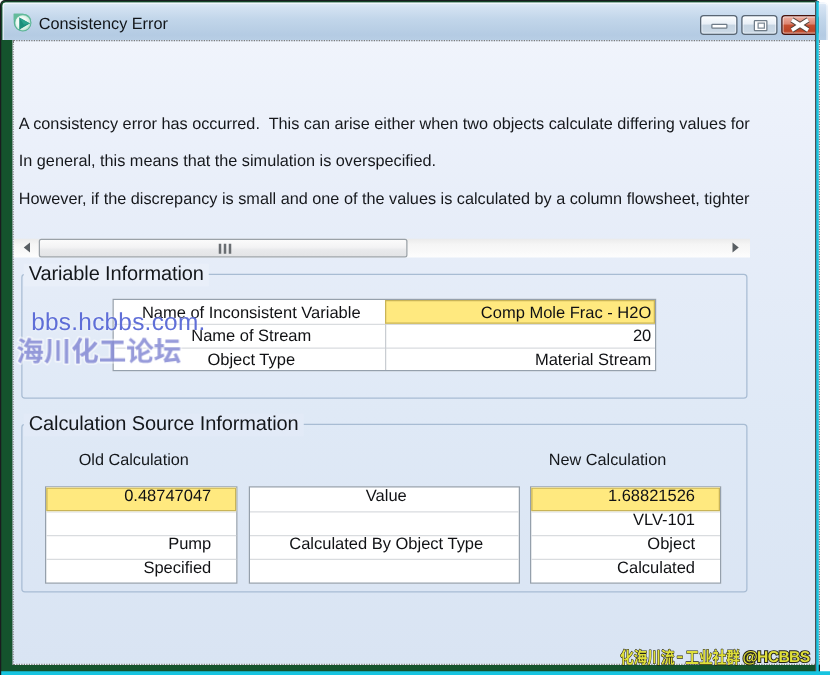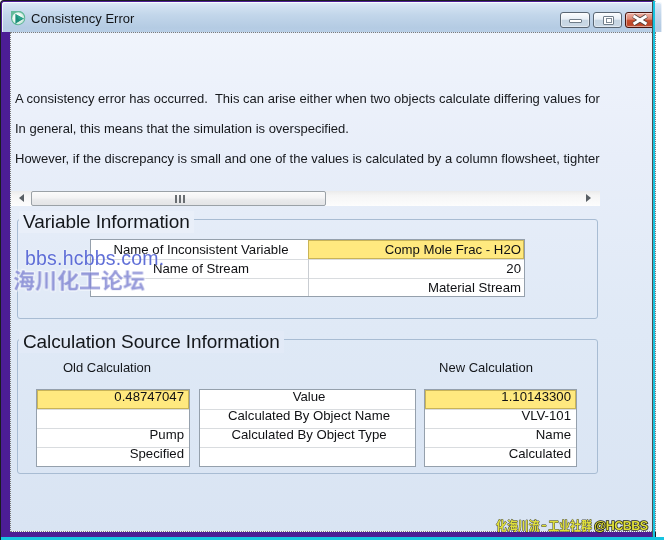--- a/index.html
+++ b/index.html
@@ -1,45 +1,45 @@
 <!DOCTYPE html>
 <html><head><meta charset="utf-8"><style>
 *{margin:0;padding:0;box-sizing:border-box}
 html,body{width:664px;height:540px;overflow:hidden}
 body{font-family:"Liberation Sans",sans-serif;position:relative;background:#fff}
-#win{position:absolute;left:0;top:0;width:656px;height:540px;background:#4c1d95;border:1px solid #191c1f;border-bottom:none;border-radius:4px 4px 0 0}
+#win{position:absolute;left:0;top:0;width:656px;height:540px;background:#14532d;border:1px solid #191c1f;border-bottom:none;border-radius:4px 4px 0 0}
 #tb{position:absolute;left:1px;top:1px;width:660px;height:30px;border-radius:3px 3px 0 0;background:linear-gradient(180deg,#e0ebf8 0,#d3e2f2 4px,#c2d6ea 13px,#b4cbe3 26px,#b8cee5 30px);box-shadow:inset 0 1px 0 #f8fbfe,inset 1px 0 0 rgba(255,255,255,.75),inset -1px 0 0 rgba(255,255,255,.6)}
 #tbt{position:absolute;left:29px;top:9px;font-size:13px;letter-spacing:0;color:#121519}
 #icon{position:absolute;left:8px;top:8px}
 .wbtn{position:absolute;top:10px;height:16px;border:1px solid #596673;border-radius:3px;box-shadow:0 0 0 1px rgba(255,255,255,.45) inset}
 #bmin{left:558px;width:30px;background:linear-gradient(180deg,#fbfdfe 0,#e8eff6 45%,#c6d5e2 50%,#cbd9e6 100%)}
 #bmax{left:591px;width:29px;background:linear-gradient(180deg,#fbfdfe 0,#e8eff6 45%,#c6d5e2 50%,#cbd9e6 100%)}
 #bclose{left:623px;width:30px;border-color:#47130c;background:linear-gradient(180deg,#eeb0a2 0,#dc8470 45%,#c64f31 50%,#bc4527 80%,#c8573a 100%)}
 #bmin i{position:absolute;left:8px;top:6px;width:13px;height:4px;background:#fff;border:1px solid #6f7c88;border-radius:1px}
 #bmax i{position:absolute;left:9px;top:3px;width:11px;height:9px;background:#fff;border:1px solid #6f7c88;border-radius:1px}
 #bmax i:after{content:"";position:absolute;left:2px;top:1px;width:4px;height:3px;border:1px solid #7e8a95;background:#fff}
 #content{position:absolute;left:9px;top:31px;width:646px;height:500px;border:1px dotted #7b7b7b;background:linear-gradient(180deg,#f0f4fc 0,#e8eef9 25%,#dfe9f6 60%,#d9e4f3 100%)}
 
 #banner{position:absolute;left:1px;top:4px;width:588px;height:20px;background:#fff600;border:1px solid #7c7c6a;text-align:center;font-size:13px;letter-spacing:0.15px;line-height:19px;color:#0d0d00}
 .bodyline{position:absolute;left:4px;font-size:13px;letter-spacing:0;color:#16181c;white-space:pre}
 #hscroll{position:absolute;left:0;top:158px;width:589px;height:15px;background:linear-gradient(180deg,#ebebeb 0,#f5f5f5 30%,#fdfdfd 100%)}
 #harrL{position:absolute;left:8px;top:3px;width:0;height:0;border:4px solid transparent;border-right:5px solid #585e63;border-left:none}
 #harrR{position:absolute;left:575px;top:3px;width:0;height:0;border:4px solid transparent;border-left:5px solid #585e63;border-right:none}
 #hthumb{position:absolute;left:20px;top:0;width:295px;height:15px;border:1px solid #9aa1a7;border-radius:2px;background:linear-gradient(180deg,#fbfbfb 0,#f3f3f4 45%,#e9eaec 60%,#e3e4e6 100%)}
 .grip{position:absolute;top:3px;width:2px;height:8px;background:#6a6e72}
 .grp{position:absolute;left:6px;width:581px;border:1px solid #a8bcd3;border-radius:3px}
-.grplbl{position:absolute;left:1px;top:-9px;padding:0 4px;font-size:19px;letter-spacing:-0.1px;color:#14171b;white-space:pre}
+.grplbl{position:absolute;left:1px;top:-9px;padding:0 4px;font-size:16px;letter-spacing:-0.1px;color:#14171b;white-space:pre}
 #grp1{top:186px;height:100px}
 #grp1 .grplbl{background:#e9eff9}
 #grp2{top:306px;height:135px}
 #grp2 .grplbl{background:#e2eaf7}
 .tbl{position:absolute;background:#fff;border:1px solid #95a0ac}
 .cell{position:absolute;font-size:13.2px;letter-spacing:0;color:#101114;line-height:19px;white-space:pre;overflow:hidden}
 .cl{text-align:center;padding-left:3px}
-.cr{text-align:right;padding-right:5px}
+.cr{text-align:right;padding-right:20px}
 #tbl1 .cr{padding-right:3px}
 .t2 .cell{line-height:14px}
 .ycell{background:#ffe97f;box-shadow:0 0 0 1px #c9b457 inset}
 .hline{position:absolute;left:0;right:0;height:1px;background:#d9dcdf}
 .vline{position:absolute;top:0;bottom:0;width:1px;background:#c9cdd2}
 .calclbl{position:absolute;font-size:13px;letter-spacing:0;color:#14171b;text-align:center}
 #wm1{position:absolute;left:14px;top:214px;font-size:19.5px;letter-spacing:0.2px;color:#5565d5;opacity:.93;text-shadow:0 0 2px rgba(255,255,255,.8)}
 #wm2{position:absolute;left:0px;top:235px}
 #wm3{position:absolute;left:482px;top:480px}
 #cyR{position:absolute;right:0;top:0;width:3px;height:540px;background:#17c4e0;border-left:1px solid #4c5157}
@@ -113,20 +113,21 @@
   </div>
   <div class="grp" id="grp1">
         <span class="grplbl">Variable Information</span>
       </div>
   <div class="tbl" id="tbl1" style="left:79px;top:206px;width:435px;height:58px">
     <div class="hline" style="top:19px"></div>
         <div class="hline" style="top:38px"></div>
     <div class="vline" style="left:217px"></div>
     <div class="cell cl" style="left:0;top:0;width:217px;height:19px">Name of Inconsistent Variable</div>
     <div class="cell cl" style="left:0;top:19px;width:217px;height:19px">Name of Stream</div>
+    <div class="cell cl" style="left:0;top:38px;width:217px;height:19px">Object Type</div>
     <div class="cell cr ycell" style="left:217px;top:0;width:216px;height:19px">Comp Mole Frac - H2O</div>
     <div class="cell cr" style="left:217px;top:19px;width:216px;height:19px">20</div>
     <div class="cell cr" style="left:217px;top:38px;width:216px;height:19px">Material Stream</div>
   </div>
   <div class="grp" id="grp2">
         <span class="grplbl">Calculation Source Information</span>
       </div>
   <div class="calclbl" style="left:395px;top:327px;width:160px">New Calculation</div>
   <div class="calclbl" style="left:26px;top:327px;width:140px">Old Calculation</div>
   <div class="tbl t2" style="left:25px;top:355.5px;width:154px;height:78px">
@@ -135,30 +136,29 @@
         <div class="hline" style="top:57px"></div>
     <div class="cell cr ycell" style="left:0;top:0;width:152px;height:19px">0.48747047</div>
     <div class="cell cr" style="left:0;top:38px;width:152px;height:19px">Pump</div>
     <div class="cell cr" style="left:0;top:57px;width:152px;height:19px">Specified</div>
   </div>
   <div class="tbl t2" style="left:188px;top:355.5px;width:217px;height:78px">
     <div class="hline" style="top:19px"></div>
         <div class="hline" style="top:38px"></div>
         <div class="hline" style="top:57px"></div>
     <div class="cell cl" style="left:0;top:0;width:215px;height:19px">Value</div>
-    <div class="cell cl" style="left:0;top:19px;width:215px;height:19px">Calculated By Object Name</div>
     <div class="cell cl" style="left:0;top:38px;width:215px;height:19px">Calculated By Object Type</div>
   </div>
   <div class="tbl t2" style="left:413px;top:355.5px;width:153px;height:78px">
     <div class="hline" style="top:19px"></div>
         <div class="hline" style="top:38px"></div>
         <div class="hline" style="top:57px"></div>
-    <div class="cell cr ycell" style="left:0;top:0;width:151px;height:19px">1.10143300</div>
+    <div class="cell cr ycell" style="left:0;top:0;width:151px;height:19px">1.68821526</div>
     <div class="cell cr" style="left:0;top:19px;width:151px;height:19px">VLV-101</div>
-    <div class="cell cr" style="left:0;top:38px;width:151px;height:19px">Name</div>
+    <div class="cell cr" style="left:0;top:38px;width:151px;height:19px">Object</div>
     <div class="cell cr" style="left:0;top:57px;width:151px;height:19px">Calculated</div>
   </div>
   <div id="wm1">bbs.hcbbs.com.</div>
   <svg id="wm2" width="160" height="40" viewBox="0 0 160 40">
     <g transform="translate(2,1.5) scale(0.022)" stroke-linejoin="round">
       <g fill="none" stroke="#ffffff" stroke-width="130" opacity="0.55">
         <use href="#hai"></use>
             <use href="#chuan" x="1000"></use>
             <use href="#hua" x="2000"></use>
             <use href="#gong" x="3000"></use>

